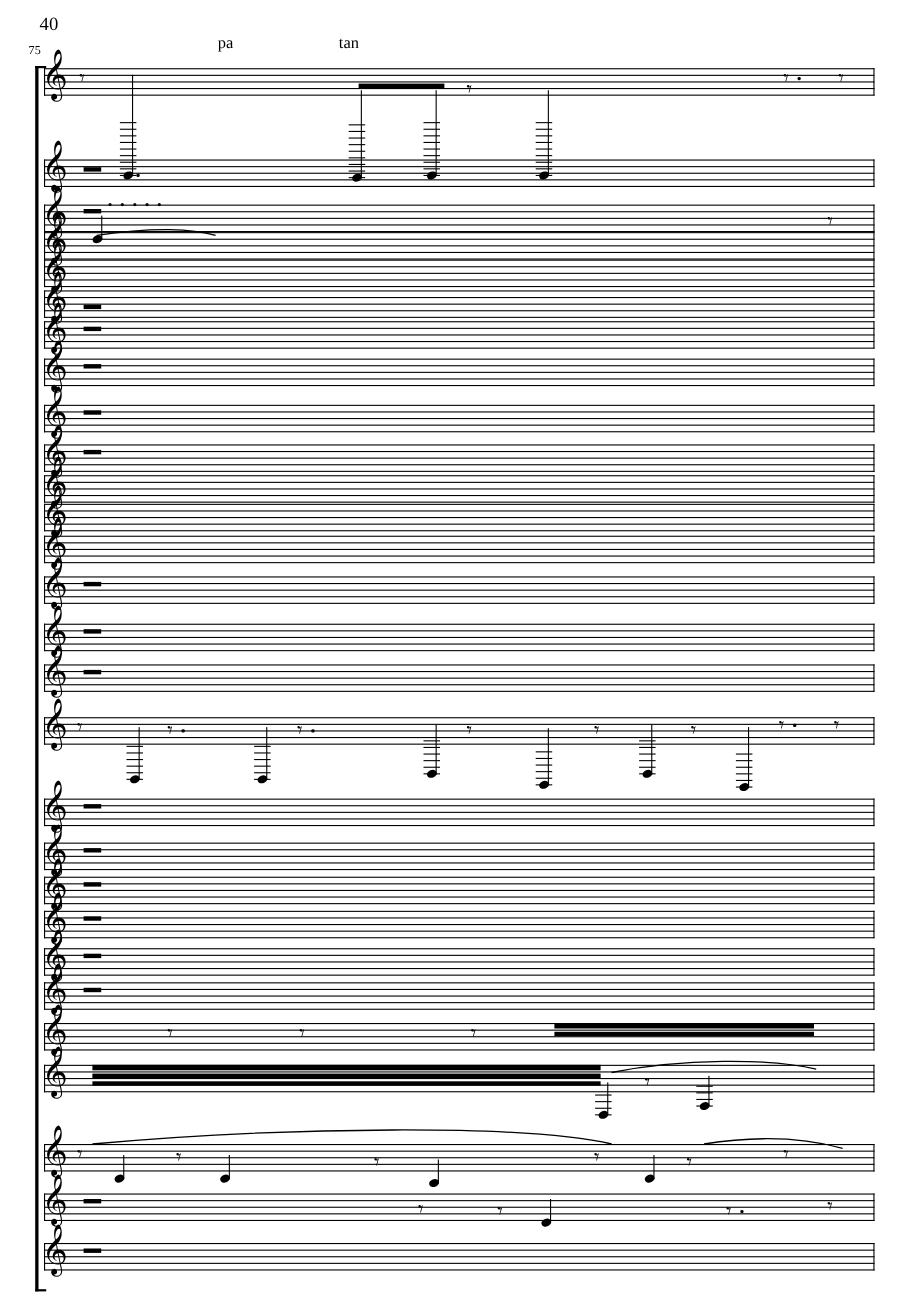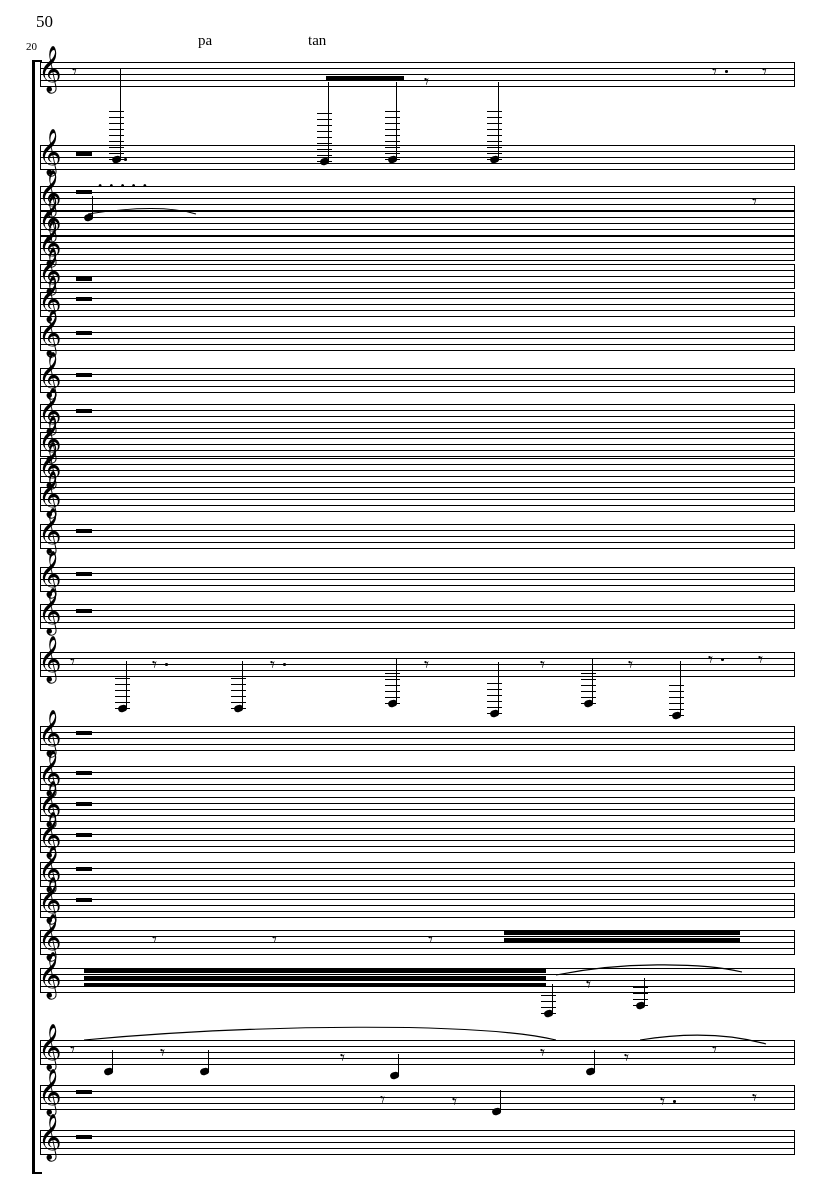--- a/index.html
+++ b/index.html
@@ -137,22 +137,22 @@
     height: 2.6px;
     border-radius: 50%;
     background: #000;
   }
 </style>
 </head>
 <body>
 
 <div id="page">
 
-  <div class="page-number">50</div>
-  <div class="measure-number">20</div>
+  <div class="page-number">40</div>
+  <div class="measure-number">75</div>
 
   <div class="lyric" style="left:198px; top:32px;">pa</div>
   <div class="lyric" style="left:308px; top:32px;">tan</div>
 
   <div class="system-bracket" style="top:60px; height:1110px;"></div>
 
   <div id="staves">
       <div class="staff" style="top: 62px;">
         <div class="line l0"></div>
         <div class="line l1"></div>

